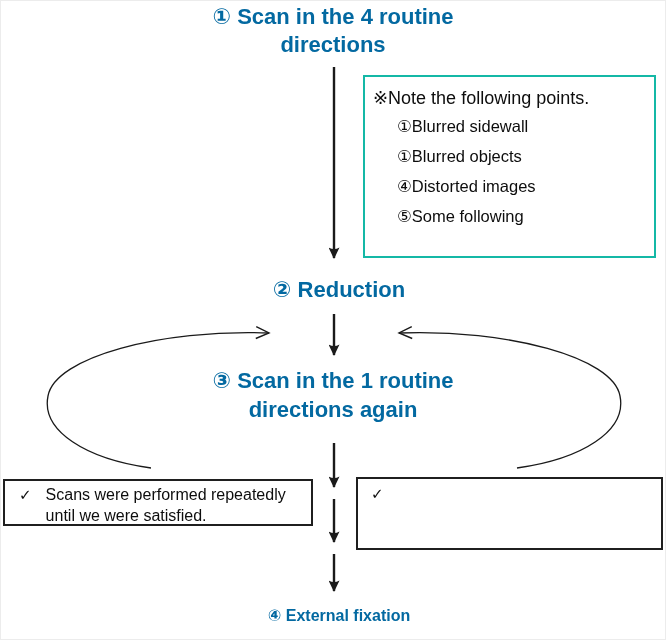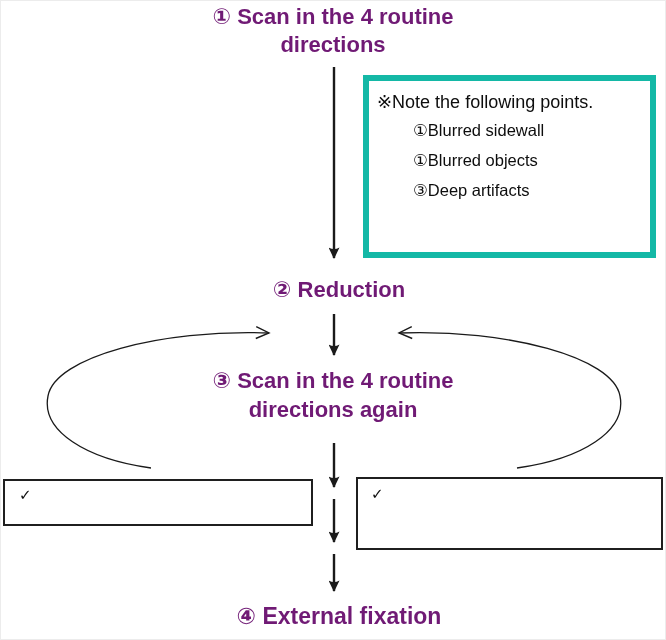--- a/index.html
+++ b/index.html
@@ -15,37 +15,37 @@
   }
   svg.arrow-layer {
     position:absolute; left:0; top:0; width:666px; height:640px;
     pointer-events:none;
   }
   .step {
     position:absolute;
     font-weight:bold;
     text-align:center;
     white-space:pre-line;
-    color:#701a75;
+    color:#0369a1;
   }
   #step1 { left:130px; top:2px;   width:404px; font-size:22px; line-height:28px; }
   #step2 { left:185px; top:275px; width:306px; font-size:22px; line-height:28px; }
   #step3 { left:130px; top:365px; width:404px; font-size:22px; line-height:29px; }
-  #step4 { left:136px; top:600px; width:404px; font-size:23px; line-height:30px; }
+  #step4 { left:136px; top:600px; width:404px; font-size:16px; line-height:30px; }
 
   .note-box {
     position:absolute;
     left:362px; top:74px; width:293px; height:183px;
-    border:6px solid #14b8a6;
+    border:2px solid #14b8a6;
     box-sizing:border-box;
     background:#ffffff;
     padding:11px 4px 0 8px;
   }
   .note-title { font-size:18px; line-height:20px; }
-  .note-items { margin-left:36px; }
+  .note-items { margin-left:24px; }
   .note-item  { margin-top:10px; font-size:16.5px; line-height:20px; }
   .note-item:first-child { margin-top:8px; }
 
   .side-box {
     position:absolute;
     border:2px solid #1f1f1f;
     box-sizing:border-box;
     background:#ffffff;
     display:flex;
     align-items:flex-start;
@@ -81,31 +81,34 @@
   </svg>
 
   <div class="step" id="step1">① Scan in the 4 routine
 directions</div>
 
   <div class="note-box">
     <div class="note-title">※Note the following points.</div>
     <div class="note-items">
       <div class="note-item">①Blurred sidewall</div>
       <div class="note-item">①Blurred objects</div>
-      <div class="note-item">③Deep artifacts</div>
+      <div class="note-item">④Distorted images</div>
+      <div class="note-item">⑤Some following</div>
     </div>
   </div>
 
   <div class="step" id="step2">② Reduction</div>
 
-  <div class="step" id="step3">③ Scan in the 4 routine
+  <div class="step" id="step3">③ Scan in the 1 routine
 directions again</div>
 
   <div class="side-box" id="left-box">
     <span class="check">✓</span>
+    <span class="side-text">Scans were performed repeatedly
+until we were satisfied.</span>
   </div>
 
   <div class="side-box" id="right-box">
     <span class="check">✓</span>
   </div>
 
   <div class="step" id="step4">④ External fixation</div>
 
 </div>
 

